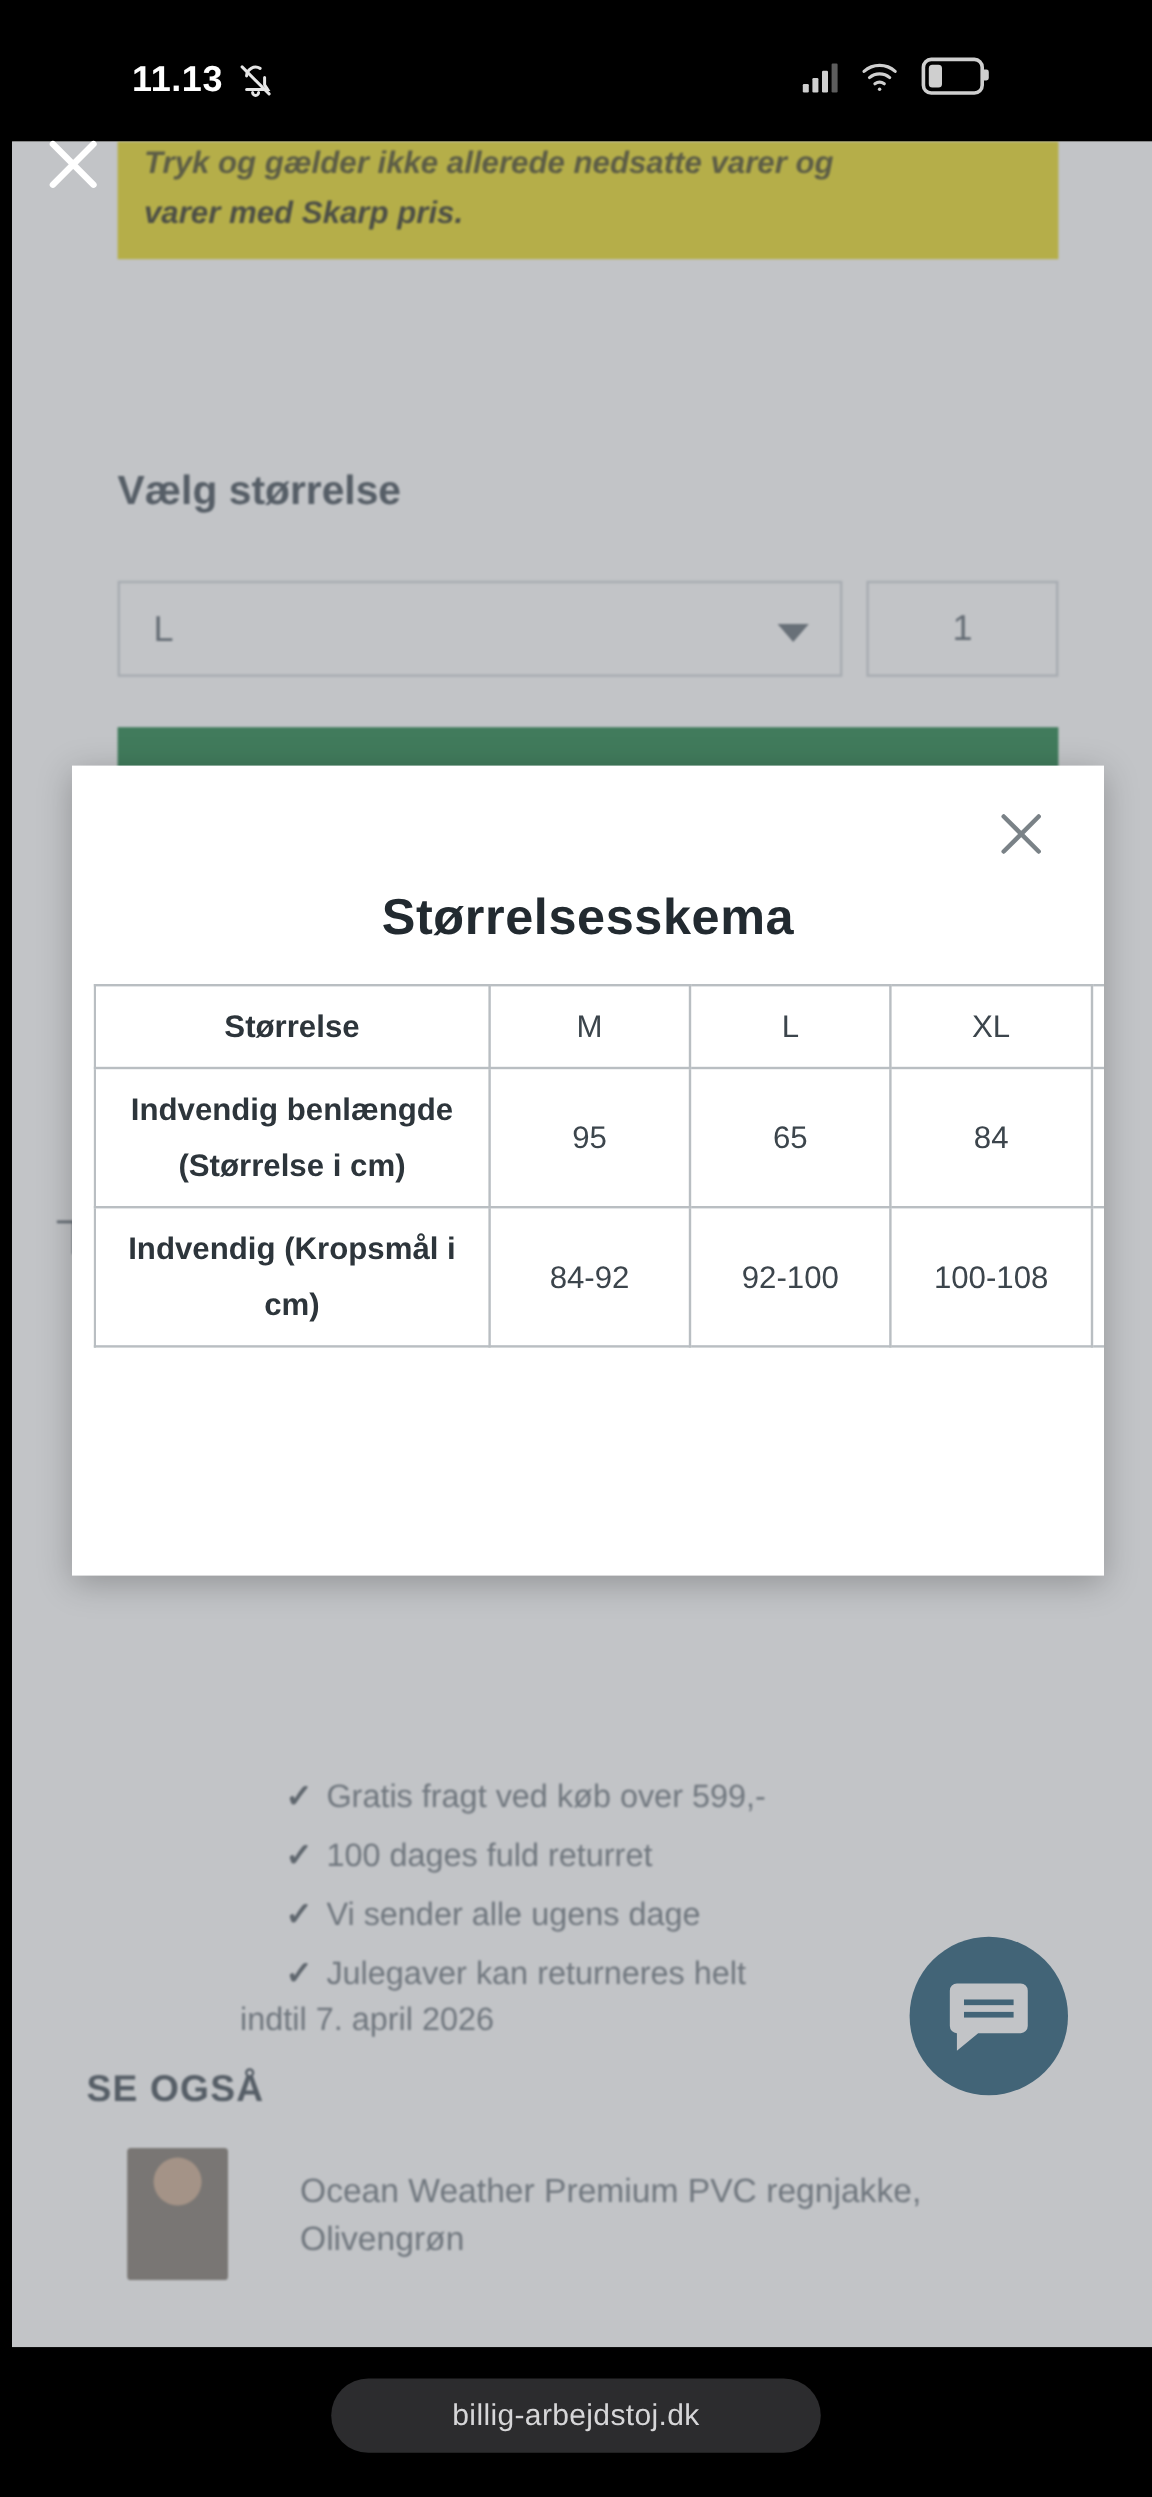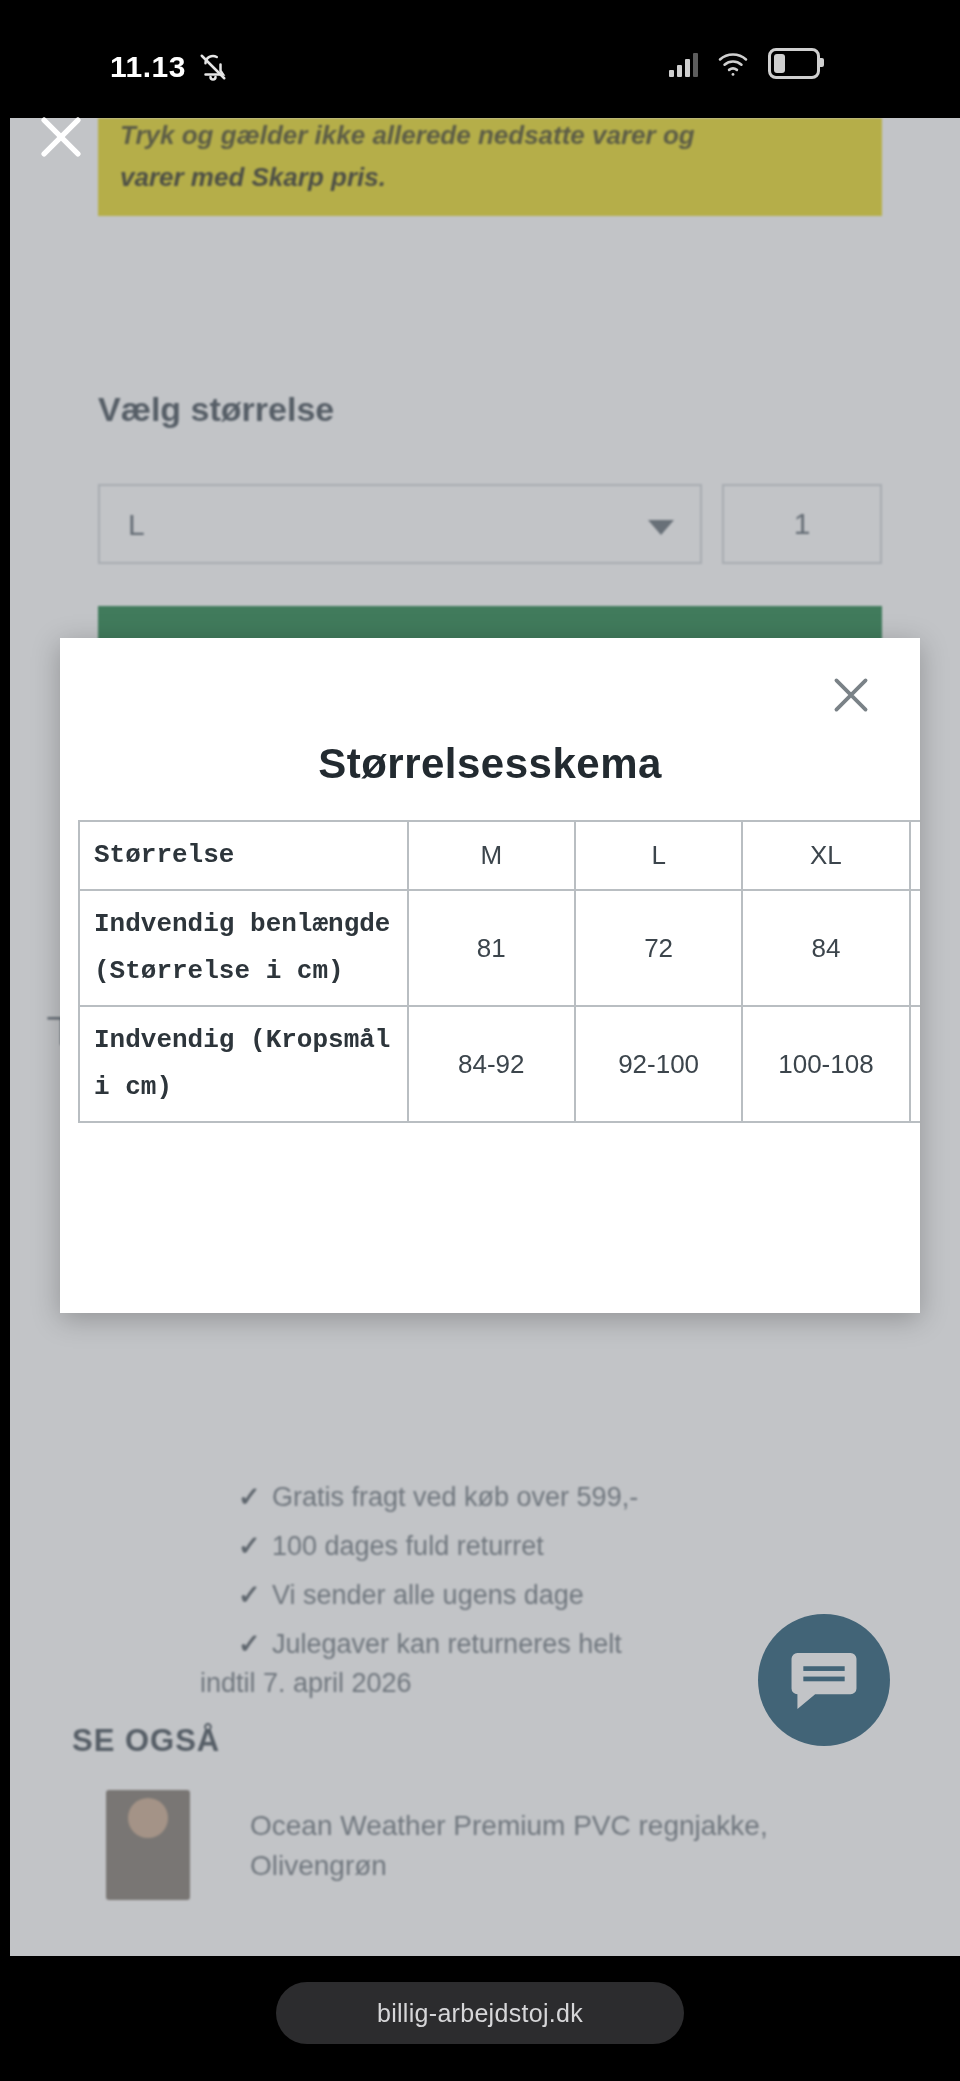--- a/index.html
+++ b/index.html
@@ -399,24 +399,23 @@
   }
   table.size-table th,
   table.size-table td {
     border: 2px solid #b9bec2;
     padding: 10px 14px;
     vertical-align: middle;
   }
   table.size-table th.rowhead,
   table.size-table td.rowhead {
     width: 296px;
-    text-align: left;
+    text-align: center;
     font-weight: bold;
     line-height: 47px;
-    font-family: Liberation Mono, monospace;
   }
   table.size-table th.colhead {
     width: 136px;
     text-align: center;
     font-weight: normal;
     color: #3c454c;
   }
   table.size-table td.val {
     text-align: center;
     font-weight: normal;
@@ -548,22 +547,22 @@
               <th class="rowhead">Størrelse</th>
               <th class="colhead">M</th>
               <th class="colhead">L</th>
               <th class="colhead">XL</th>
               <th class="colhead">2</th>
             </tr>
           </thead>
           <tbody>
             <tr>
               <td class="rowhead">Indvendig benlængde (Størrelse i cm)</td>
-              <td class="val">81</td>
-              <td class="val">72</td>
+              <td class="val">95</td>
+              <td class="val">65</td>
               <td class="val">84</td>
               <td class="val"></td>
             </tr>
             <tr>
               <td class="rowhead">Indvendig (Kropsmål i cm)</td>
               <td class="val">84-92</td>
               <td class="val">92-100</td>
               <td class="val">100-108</td>
               <td class="val">108</td>
             </tr>

